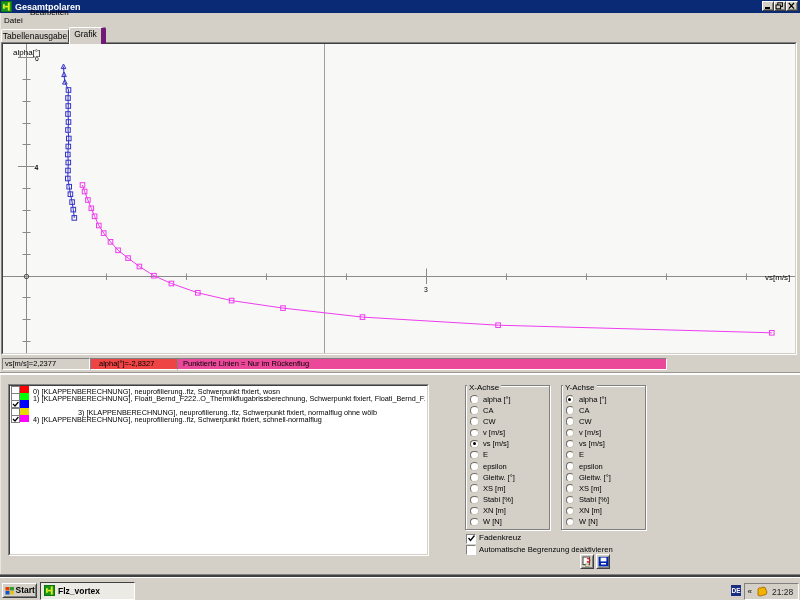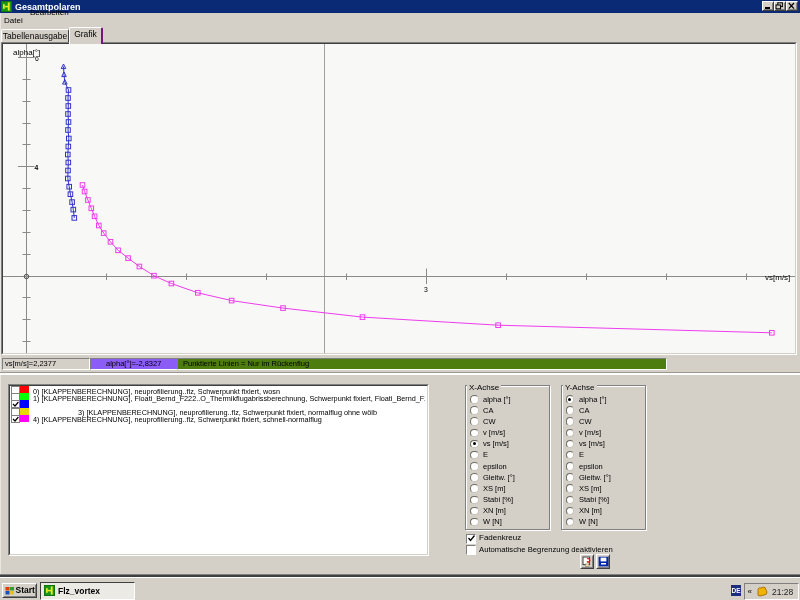--- a/index.html
+++ b/index.html
@@ -44,21 +44,21 @@
 
 <div class="abs" style="left:0;top:13px;width:1px;height:562px;background:#e8e6e0;"></div>
 
 <div class="abs" style="left:4px;top:15.5px;font-size:8px;color:#000;">Datei</div>
 <div class="abs" style="left:30px;top:8px;font-size:8px;color:#000;">Bearbeiten</div>
 
 <div class="abs" style="left:1px;top:29px;width:66px;height:12px;background:#d4d0c8;z-index:2;
      border-top:1px solid #fff;border-left:1px solid #fff;border-right:1px solid #404040;
      border-radius:2px 2px 0 0;font-size:8.5px;text-align:center;line-height:12px;">Tabellenausgabe</div>
 <div class="abs" style="left:69px;top:27px;width:31px;height:16px;background:#d4d0c8;z-index:2;
-     border-top:1px solid #fff;border-left:1px solid #fff;border-right:2px solid #701a75;
+     border-top:1px solid #fff;border-left:1px solid #fff;border-right:5px solid #701a75;
      border-radius:2px 2px 0 0;font-size:8.5px;text-align:center;line-height:13px;">Grafik</div>
 
 <div class="abs" style="left:1px;top:42px;width:794px;height:311px;
      border-top:1px solid #808080;border-left:1px solid #808080;
      border-bottom:1px solid #fff;border-right:1px solid #fff;">
   <div class="abs" style="left:0;top:0;width:792px;height:309px;background:#f8f8f7;
        border-top:1px solid #404040;border-left:1px solid #404040;
        border-bottom:1px solid #d4d0c8;border-right:1px solid #d4d0c8;"></div>
 </div>
 <svg class="abs" style="left:3px;top:44px;" width="792" height="309" viewBox="3 44 792 309">
@@ -147,23 +147,23 @@
     <rect x="229.3" y="298.3" width="4.6" height="4.6"></rect>
     <rect x="280.7" y="305.8" width="4.6" height="4.6"></rect>
     <rect x="360.2" y="314.8" width="4.6" height="4.6"></rect>
     <rect x="495.8" y="322.9" width="4.6" height="4.6"></rect>
     <rect x="769.5" y="330.5" width="4.6" height="4.6"></rect>
   </g>
 </svg>
 
 <div class="abs sunkbox" style="left:2px;top:358px;width:84px;height:10px;background:#d4d0c8;
      font-size:7.5px;line-height:10px;padding-left:2px;">vs[m/s]=2,2377</div>
-<div class="abs sunkbox" style="left:90px;top:358px;width:83px;height:10px;background:#8b5cf6;
-     font-size:7.5px;line-height:10px;padding-left:15px;">alpha[°]=-2,8327</div>
-<div class="abs sunkbox" style="left:177px;top:358px;width:483px;height:10px;background:#4d7c0f;
+<div class="abs sunkbox" style="left:90px;top:358px;width:83px;height:10px;background:#ef4444;
+     font-size:7.5px;line-height:10px;padding-left:8px;">alpha[°]=-2,8327</div>
+<div class="abs sunkbox" style="left:177px;top:358px;width:483px;height:10px;background:#ec4899;
      font-size:7.5px;line-height:10px;padding-left:5px;">Punktierte Linien = Nur im Rückenflug</div>
 
 <div class="abs" style="left:0;top:372px;width:800px;height:1px;background:#9a968e;"></div>
 <div class="abs" style="left:0;top:373px;width:800px;height:1.5px;background:#fff;"></div>
 
 <div class="abs" style="left:8px;top:384px;width:419px;height:170px;
      border-top:1px solid #808080;border-left:1px solid #808080;
      border-bottom:1px solid #fff;border-right:1px solid #fff;">
   <div class="abs" style="left:0;top:0;width:417px;height:168px;background:#fff;
        border-top:1px solid #404040;border-left:1px solid #404040;

